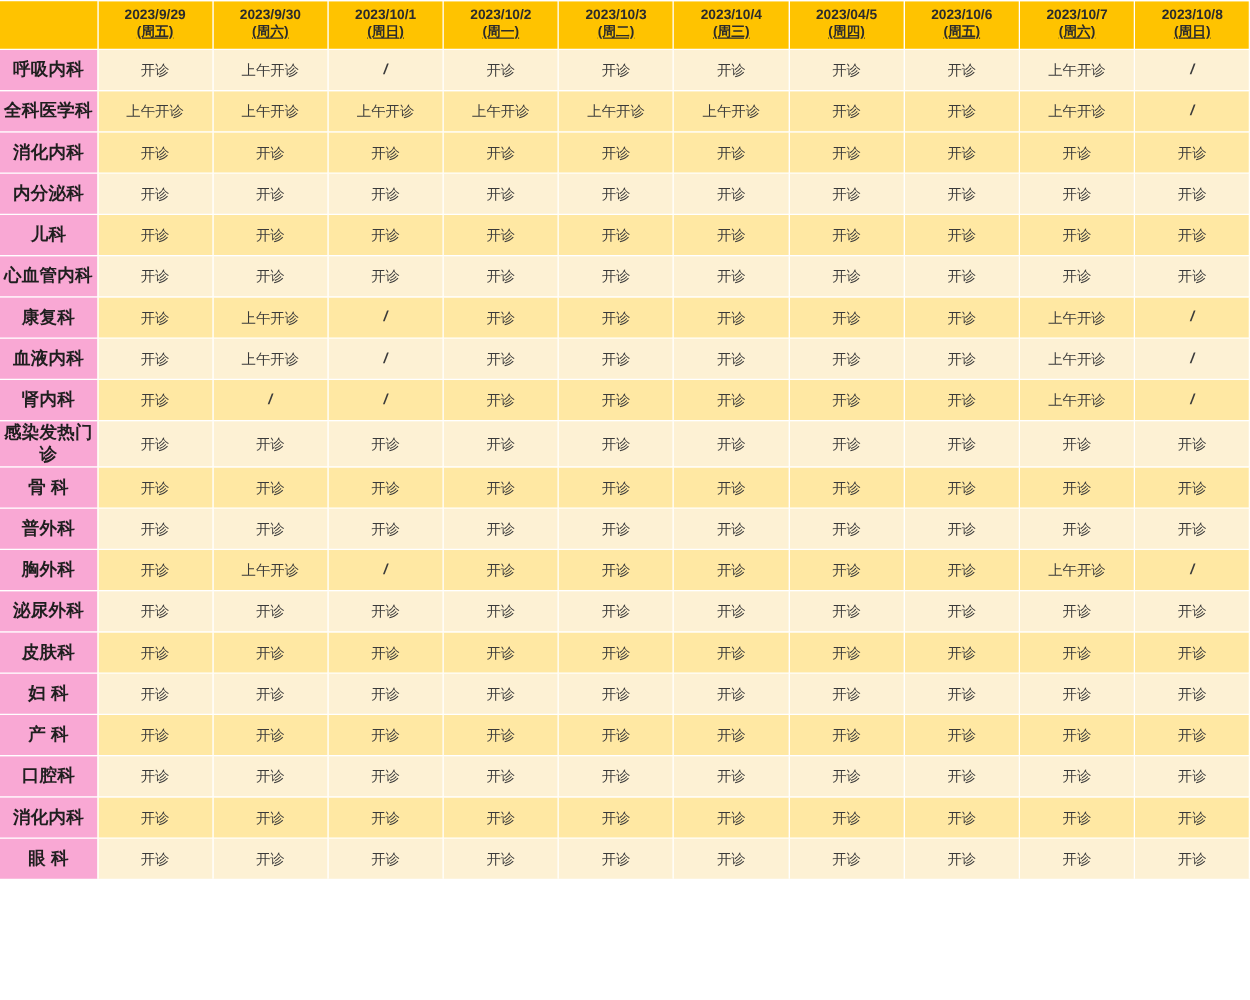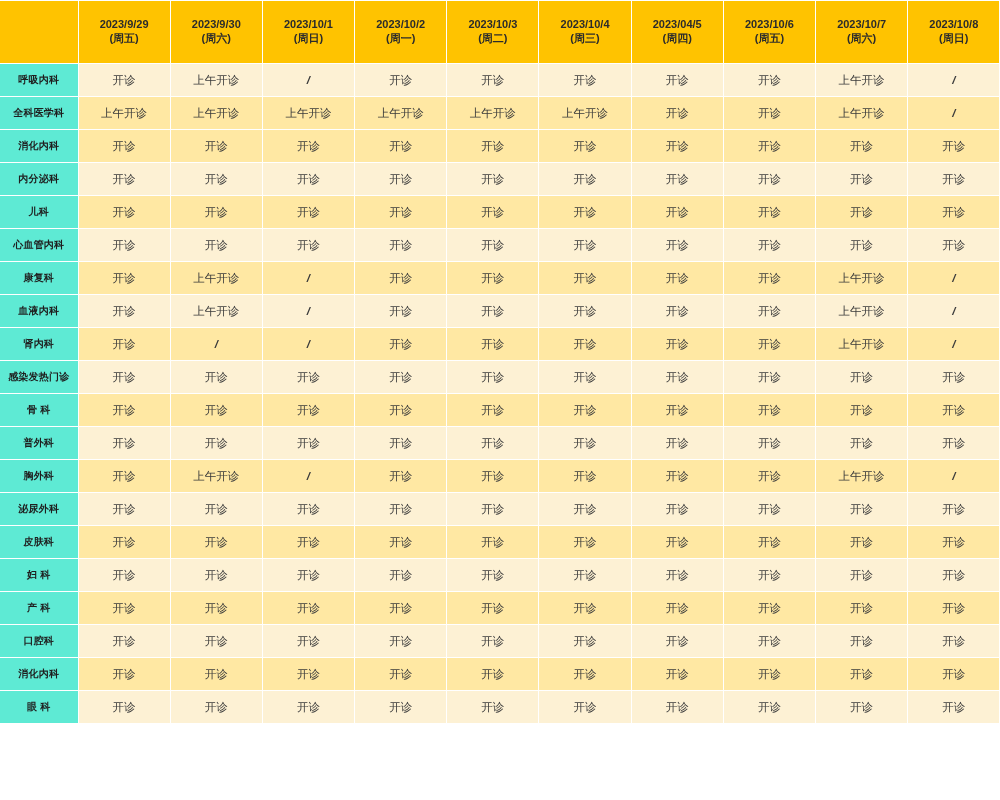--- a/index.html
+++ b/index.html
@@ -20,35 +20,35 @@
   thead th{
     height:38px;
     background:#FFC300;
     color:#2b2b2b;
     font-size:11px;
     font-weight:bold;
     line-height:1.25;
     text-align:center;
     vertical-align:middle;
     border:1px solid #ffffff;
-    padding:12px;
+    padding:0;
   }
   thead th.corner-cell{
     background:#FFC300;
     border-left:none;
     border-top:none;
   }
   .hdr-date{display:block;}
-  .hdr-week{display:block;}
+  .hdr-week{display:block;text-decoration:underline;}
 
   tbody th.dept-cell{
     height:32px;
-    background:#5eead4;
+    background:#f9a8d4;
     color:#1f1f1f;
-    font-size:10px;
+    font-size:14px;
     font-weight:bold;
     text-align:center;
     vertical-align:middle;
     border:1px solid #ffffff;
     border-left:none;
     padding:0;
     letter-spacing:0.2px;
   }
   tbody td.status-cell{
     height:32px;

